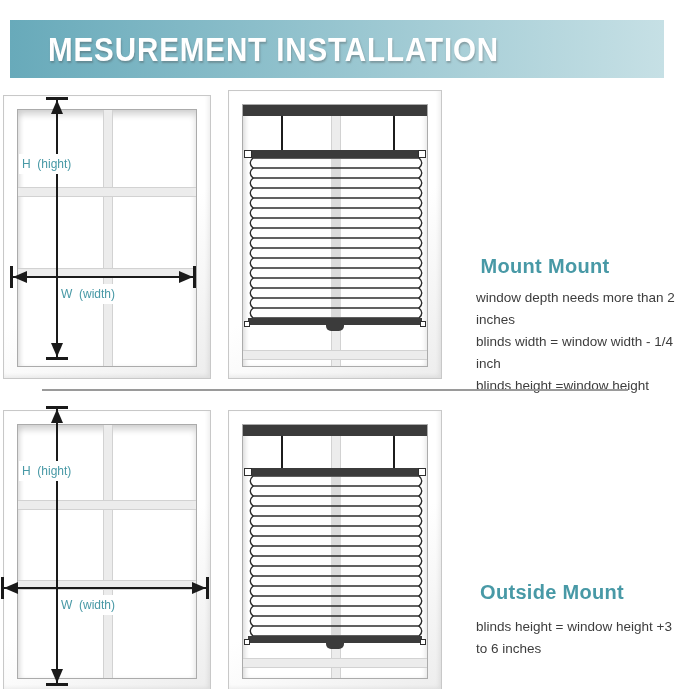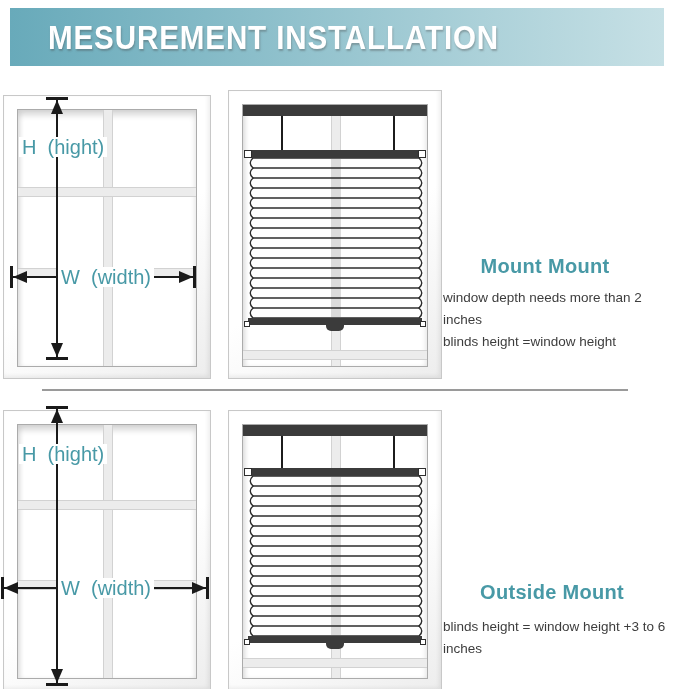--- a/index.html
+++ b/index.html
@@ -1,20 +1,20 @@
 <!DOCTYPE html>
 <html style="--banner_left: #68aaba; --banner_right: #c6e0e5; --banner_text: #ffffff; --teal: #4899a6; --body_text: #3d3d3d; --bar_dark: #3b3b3b; --arrow: #1a1a1a; --divider: #9a9a9a;"><head>
 <meta charset="utf-8">
 <style>
   html,body{margin:0;padding:0;background:#fff;}
   .page{position:relative;width:679px;height:689px;background:#fff;overflow:hidden;
         font-family:"Liberation Sans",sans-serif;}
 
   
-  .banner{position:absolute;left:10px;top:8px;width:654px;height:58px;
+  .banner{position:absolute;left:10px;top:20px;width:654px;height:58px;
           background:linear-gradient(90deg,var(--banner_left,#68aaba),var(--banner_right,#c6e0e5));
           display:flex;align-items:center;}
   .banner-text{color:var(--banner_text,#ffffff);font-weight:bold;font-size:34px;
                letter-spacing:1px;margin-left:38px;white-space:nowrap;
                transform:scaleX(.87);transform-origin:left center;
                text-shadow:1px 2px 2px rgba(70,70,70,.35);}
 
   
   .win{position:absolute;background:linear-gradient(145deg,#ffffff 55%,#ededed);
        border:1px solid #c8c8c8;box-shadow:inset -2px -2px 4px rgba(0,0,0,.07);}
@@ -55,27 +55,27 @@
   .arrow-h .shaft{position:absolute;top:calc(50% - 1px);left:3px;right:3px;height:2px;background:var(--arrow,#1a1a1a);}
   .arrow-h .cap-a{position:absolute;left:0;top:0;bottom:0;width:3px;background:var(--arrow,#1a1a1a);}
   .arrow-h .cap-b{position:absolute;right:0;top:0;bottom:0;width:3px;background:var(--arrow,#1a1a1a);}
   .arrow-h .head-left{position:absolute;left:3px;top:calc(50% - 6px);width:0;height:0;
       border-top:6px solid transparent;border-bottom:6px solid transparent;
       border-right:14px solid var(--arrow,#1a1a1a);}
   .arrow-h .head-right{position:absolute;right:3px;top:calc(50% - 6px);width:0;height:0;
       border-top:6px solid transparent;border-bottom:6px solid transparent;
       border-left:14px solid var(--arrow,#1a1a1a);}
 
-  .dim-label{position:absolute;color:var(--teal,#4899a6);font-size:20px;line-height:20px;
-             white-space:pre;background:#fff;padding:0 3px;}
+  .dim-label{position:absolute;color:var(--teal,#4899a6);font-size:12px;line-height:20px;
+             white-space:pre;background:#fff;padding:0 3px;margin-top:17px;}
 
   
   .mount-title{position:absolute;color:var(--teal,#4899a6);font-weight:bold;font-size:20px;
                text-align:center;letter-spacing:.3px;}
-  .mount-lines{position:absolute;color:var(--body_text,#3d3d3d);font-size:13.5px;line-height:22px;}
+  .mount-lines{position:absolute;color:var(--body_text,#3d3d3d);font-size:13.5px;line-height:22px;padding-left:33px;}
 
   .divider{position:absolute;left:42px;top:389px;width:586px;height:0;
            border-top:2px solid var(--divider,#9a9a9a);}
 </style>
 </head>
 <body>
 
 <div class="page">
 
   <div class="banner">
@@ -138,20 +138,21 @@
       <div class="rail" style="top:213px;height:7px"></div>
       <div class="nub" style="left:1px;top:216px"></div>
       <div class="nub" style="right:1px;top:216px"></div>
       <div class="handle" style="top:220px"></div>
     </div>
   </div>
 
   <div class="mount-title" style="left:440px;top:255px;width:210px">Mount Mount</div>
   <div class="mount-lines" style="left:443px;top:287px">
     <div>window depth needs more than 2 inches</div>
+    <div>blinds width = window width - 1/4 inch</div>
     <div>blinds height =window height</div>
   </div>
 
   <div class="divider"></div>
 
   <div class="win" style="left:3px;top:410px;width:206px;height:279px">
     <div class="opening">
       <div class="mullion mv"></div>
       <div class="mullion mh" style="top:75px"></div>
       <div class="mullion mh" style="top:155px"></div>

